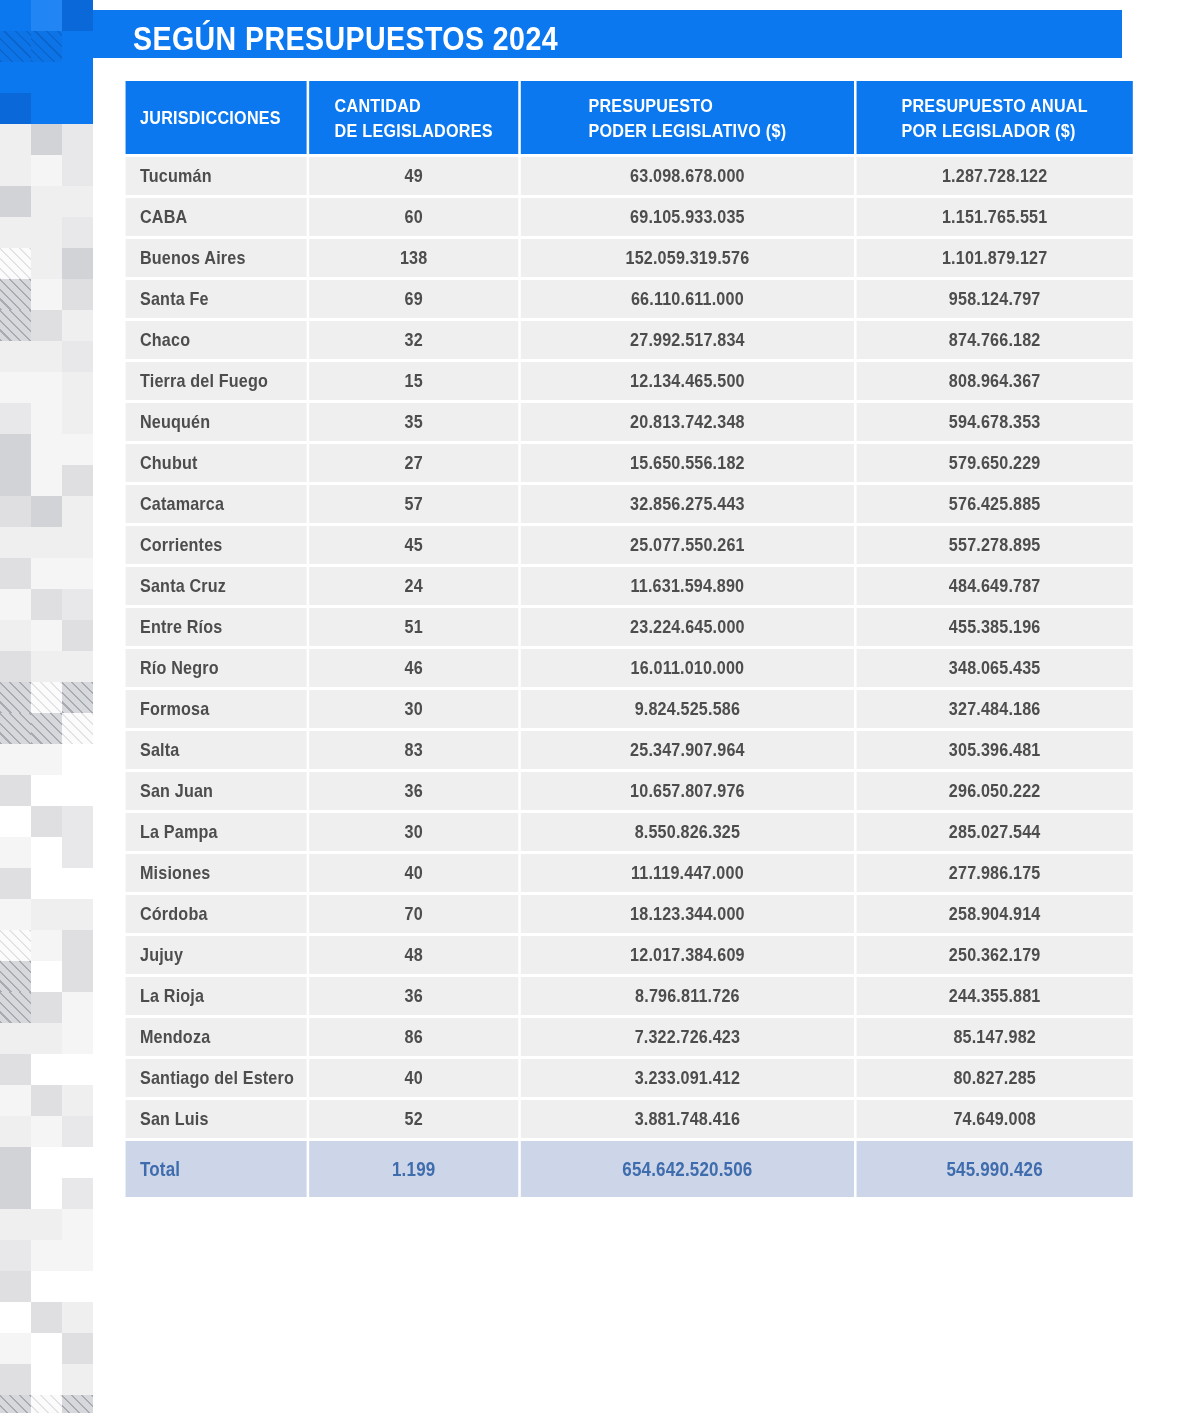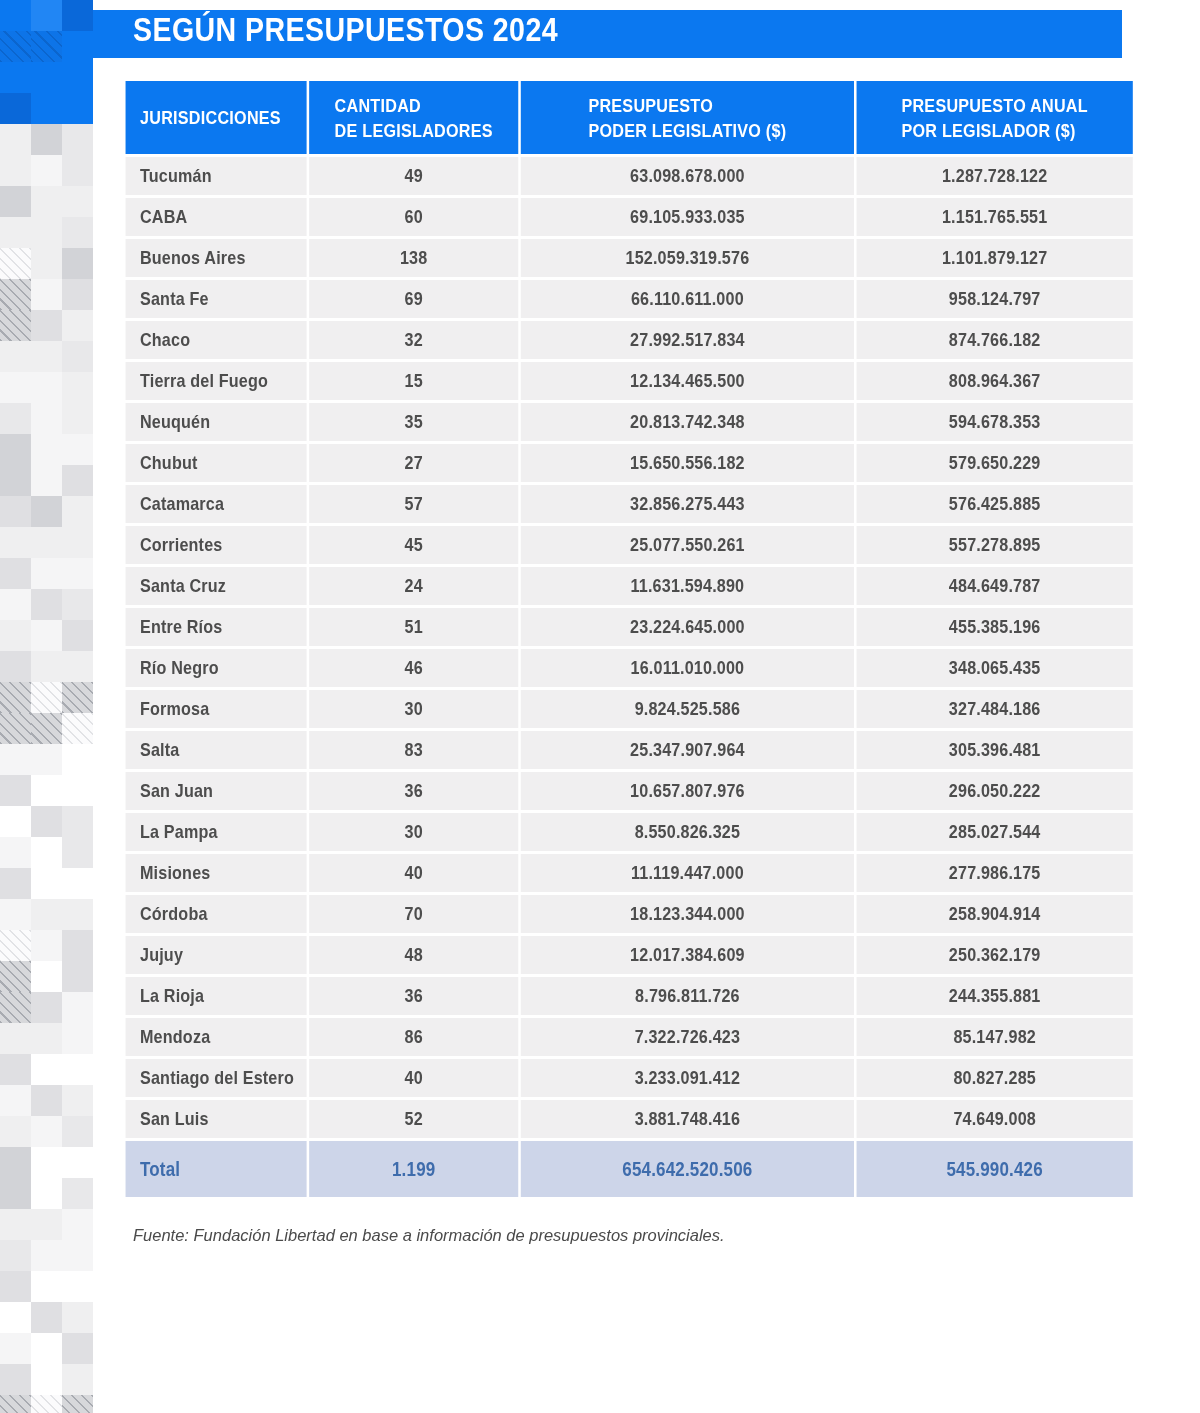--- a/index.html
+++ b/index.html
@@ -37,21 +37,21 @@
     margin:47px 0 0 40px; height:64px; line-height:64px;
     font-size:64px; font-weight:400; white-space:nowrap; overflow:visible;
   }
   .squeeze-title {
     display:inline-block; transform:scaleX(0.57); transform-origin:0 50%;
     color:#0d76f0; letter-spacing:0.5px; white-space:nowrap;
   }
 
   .subtitle-bar {
     margin-top:10px; height:48px; background:#0b78f0;
-    padding-left:40px; display:flex; align-items:flex-start;
+    padding-left:40px; display:flex; align-items:flex-end;
   }
   .squeeze-sub {
     display:inline-block; transform:scaleX(0.84); transform-origin:0 50%;
     font-size:34px; font-weight:700; color:#ffffff; letter-spacing:0.5px; white-space:nowrap;
   }
 
   .table-wrap {
     margin:20px 0 0 30px; width:1191px;
     transform:scaleX(0.85); transform-origin:0 0;
   }
@@ -394,14 +394,13 @@
           <tr class="total">
             <td class="left">Total</td>
             <td>1.199</td>
             <td>654.642.520.506</td>
             <td>545.990.426</td>
           </tr>
         </tbody>
     </table>
   </div>
 
-  <p class="source">Fuente: Fundación Libertad en base a información de presupuestos provinciales.</p>
 </div>
 
 </body></html>

